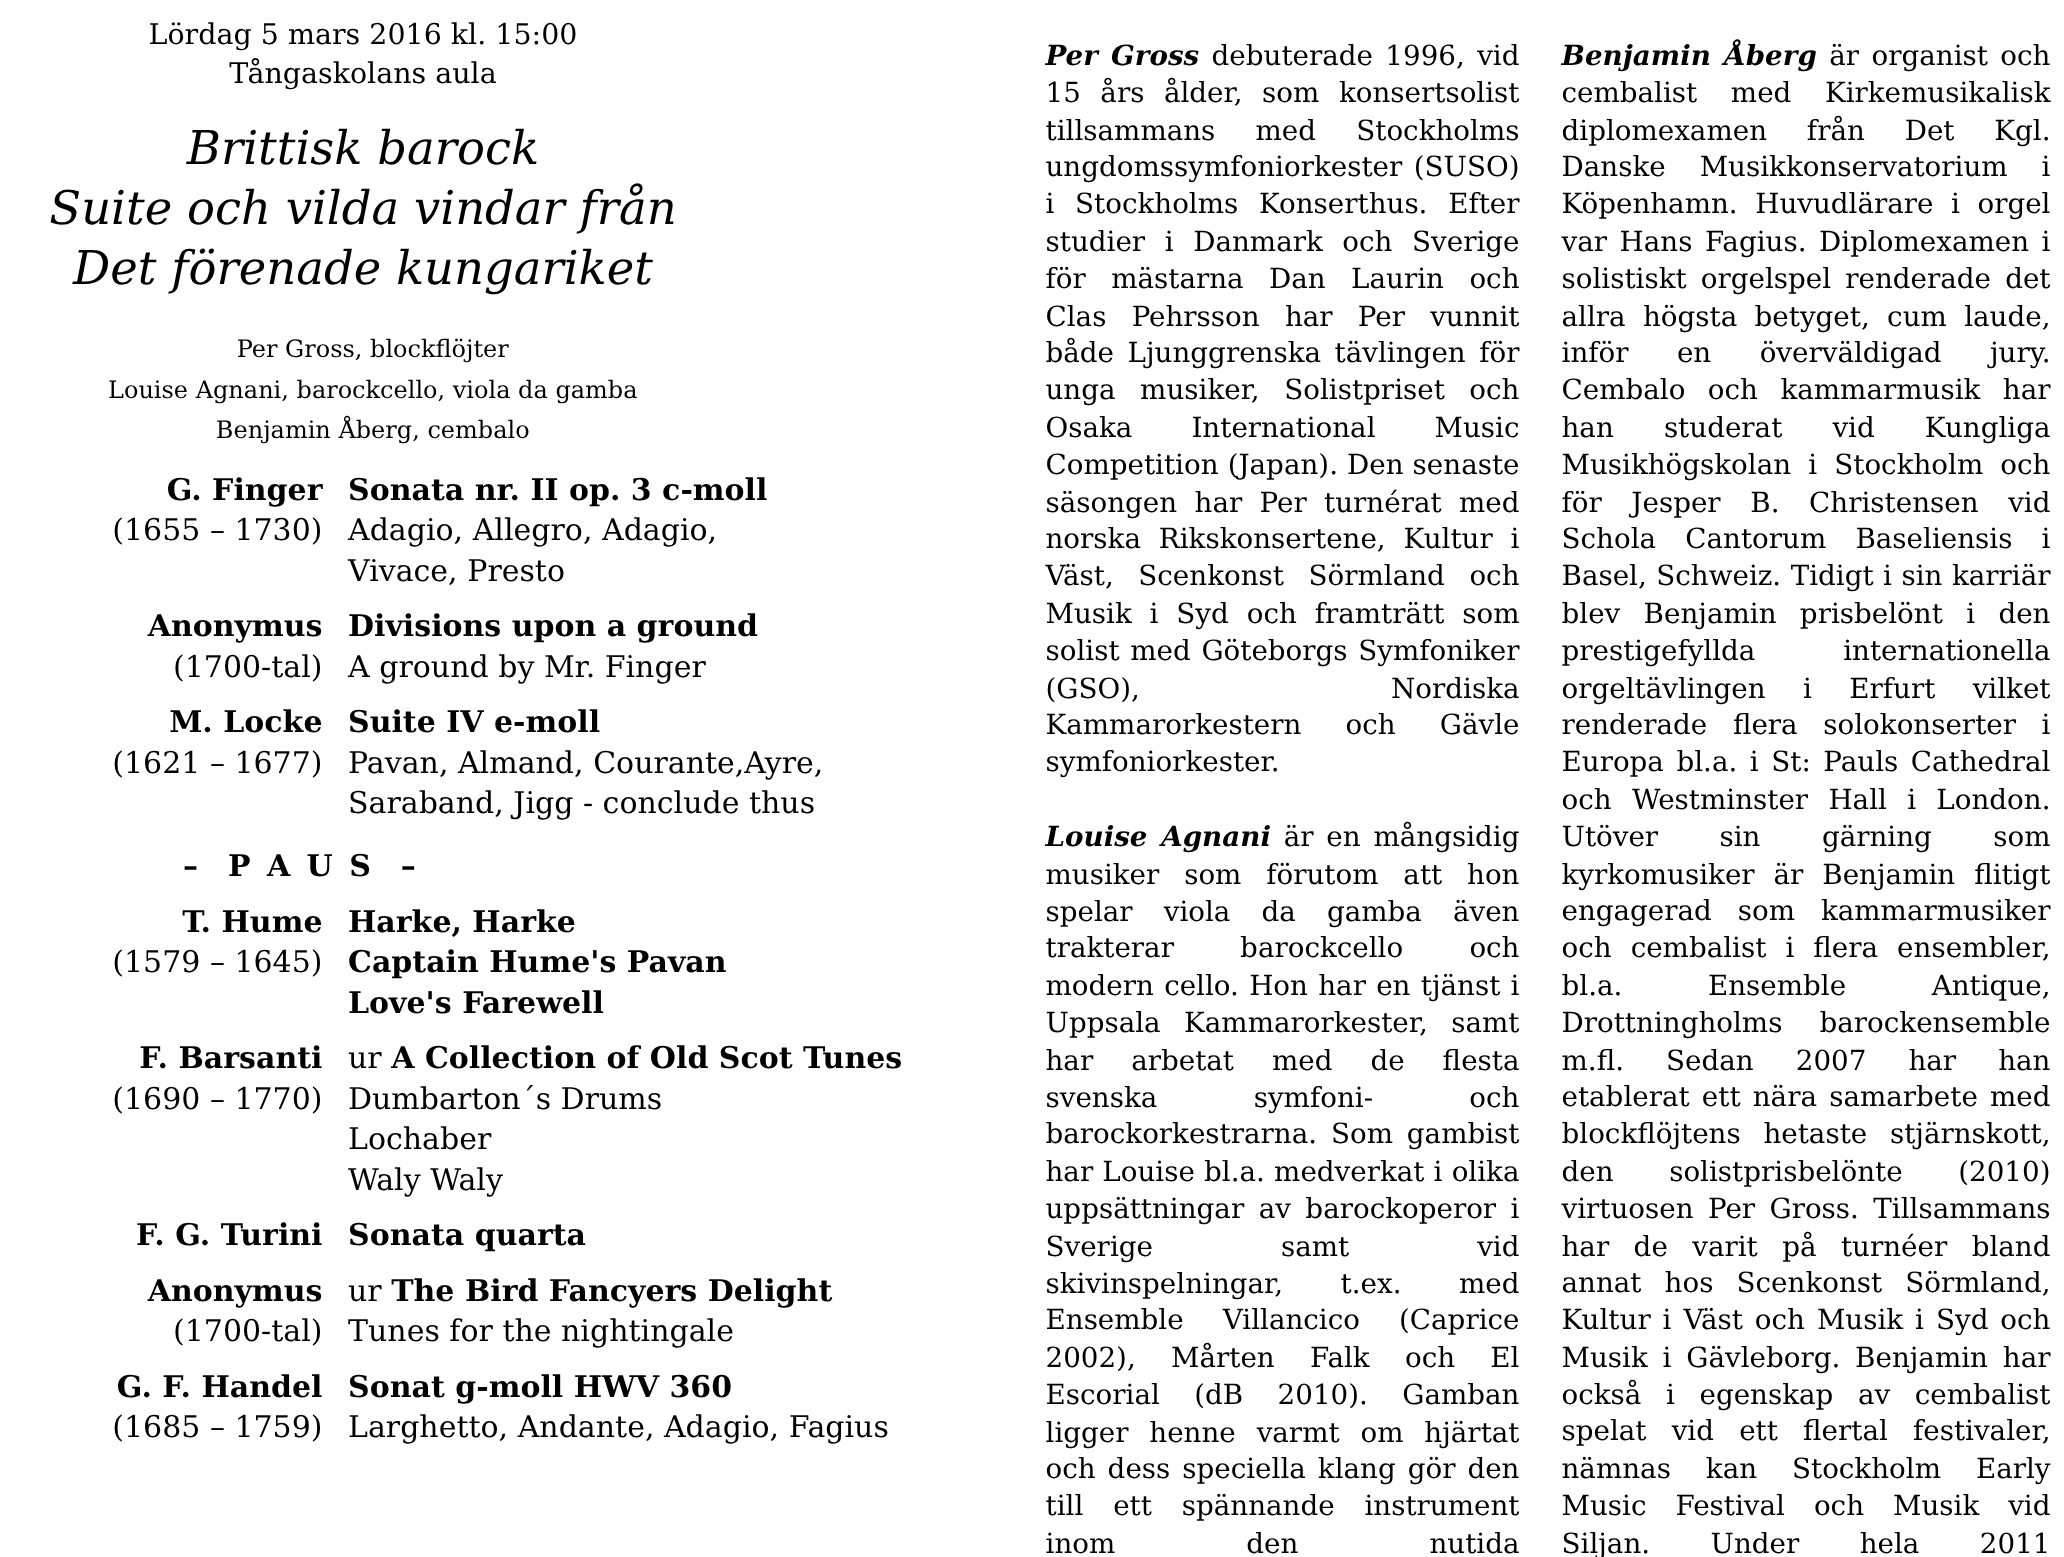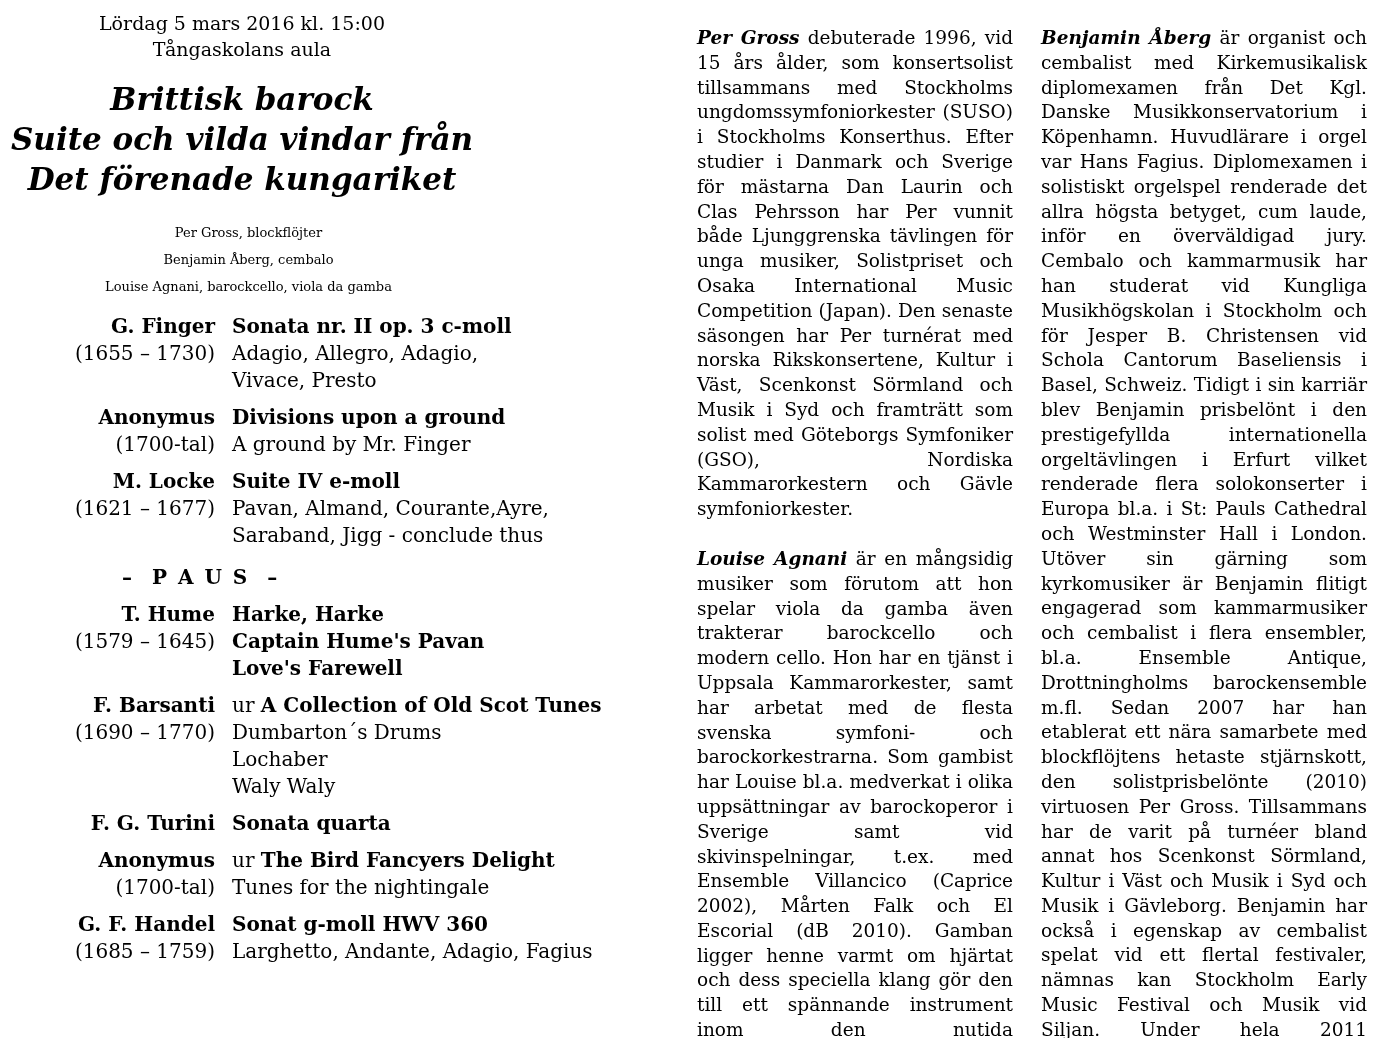--- a/index.html
+++ b/index.html
@@ -22,25 +22,25 @@
   }
   .left-header {
     width: 484px;
     text-align: center;
     padding-top: 10px;
   }
   .event-line { font-size: 19px; line-height: 26px; }
   .concert-title {
     margin: 17px 0 0 0;
     font-style: italic;
-    font-weight: bold;
+    font-weight: normal;
     font-size: 31px;
     line-height: 40px;
   }
-  .performers { margin-top: 20px; font-size: 13px; line-height: 27px; margin-left: 13px; }
+  .performers { margin-top: 20px; font-size: 16px; line-height: 27px; margin-left: 13px; }
 
   .program { margin-top: 13px; font-size: 20px; }
   .prow { display: flex; margin-top: 10px; }
   .pcomposer { width: 215px; flex: 0 0 215px; text-align: right; line-height: 27px; }
   .cname { font-weight: bold; padding-left: 48px; }
   .pdetails { margin-left: 17px; line-height: 27px; }
   .bold { font-weight: bold; }
   .prefix { font-weight: normal; }
   .paus {
     margin: 16px 0 12px 122px;
@@ -75,22 +75,22 @@
       <div class="event-line">Tångaskolans aula</div>
 
       <h1 class="concert-title">
         <div>Brittisk barock</div>
         <div>Suite och vilda vindar från</div>
         <div>Det förenade kungariket</div>
       </h1>
 
       <div class="performers">
         <div>Per Gross, blockflöjter</div>
+        <div>Louise Agnani, barockcello, viola da gamba</div>
         <div>Benjamin Åberg, cembalo</div>
-        <div>Louise Agnani, barockcello, viola da gamba</div>
       </div>
     </div>
 
     <div class="program">
 
       <div class="prow">
         <div class="pcomposer">
           <div class="cname">G. Finger</div>
           <div class="cdates">(1655 – 1730)</div>
         </div>

